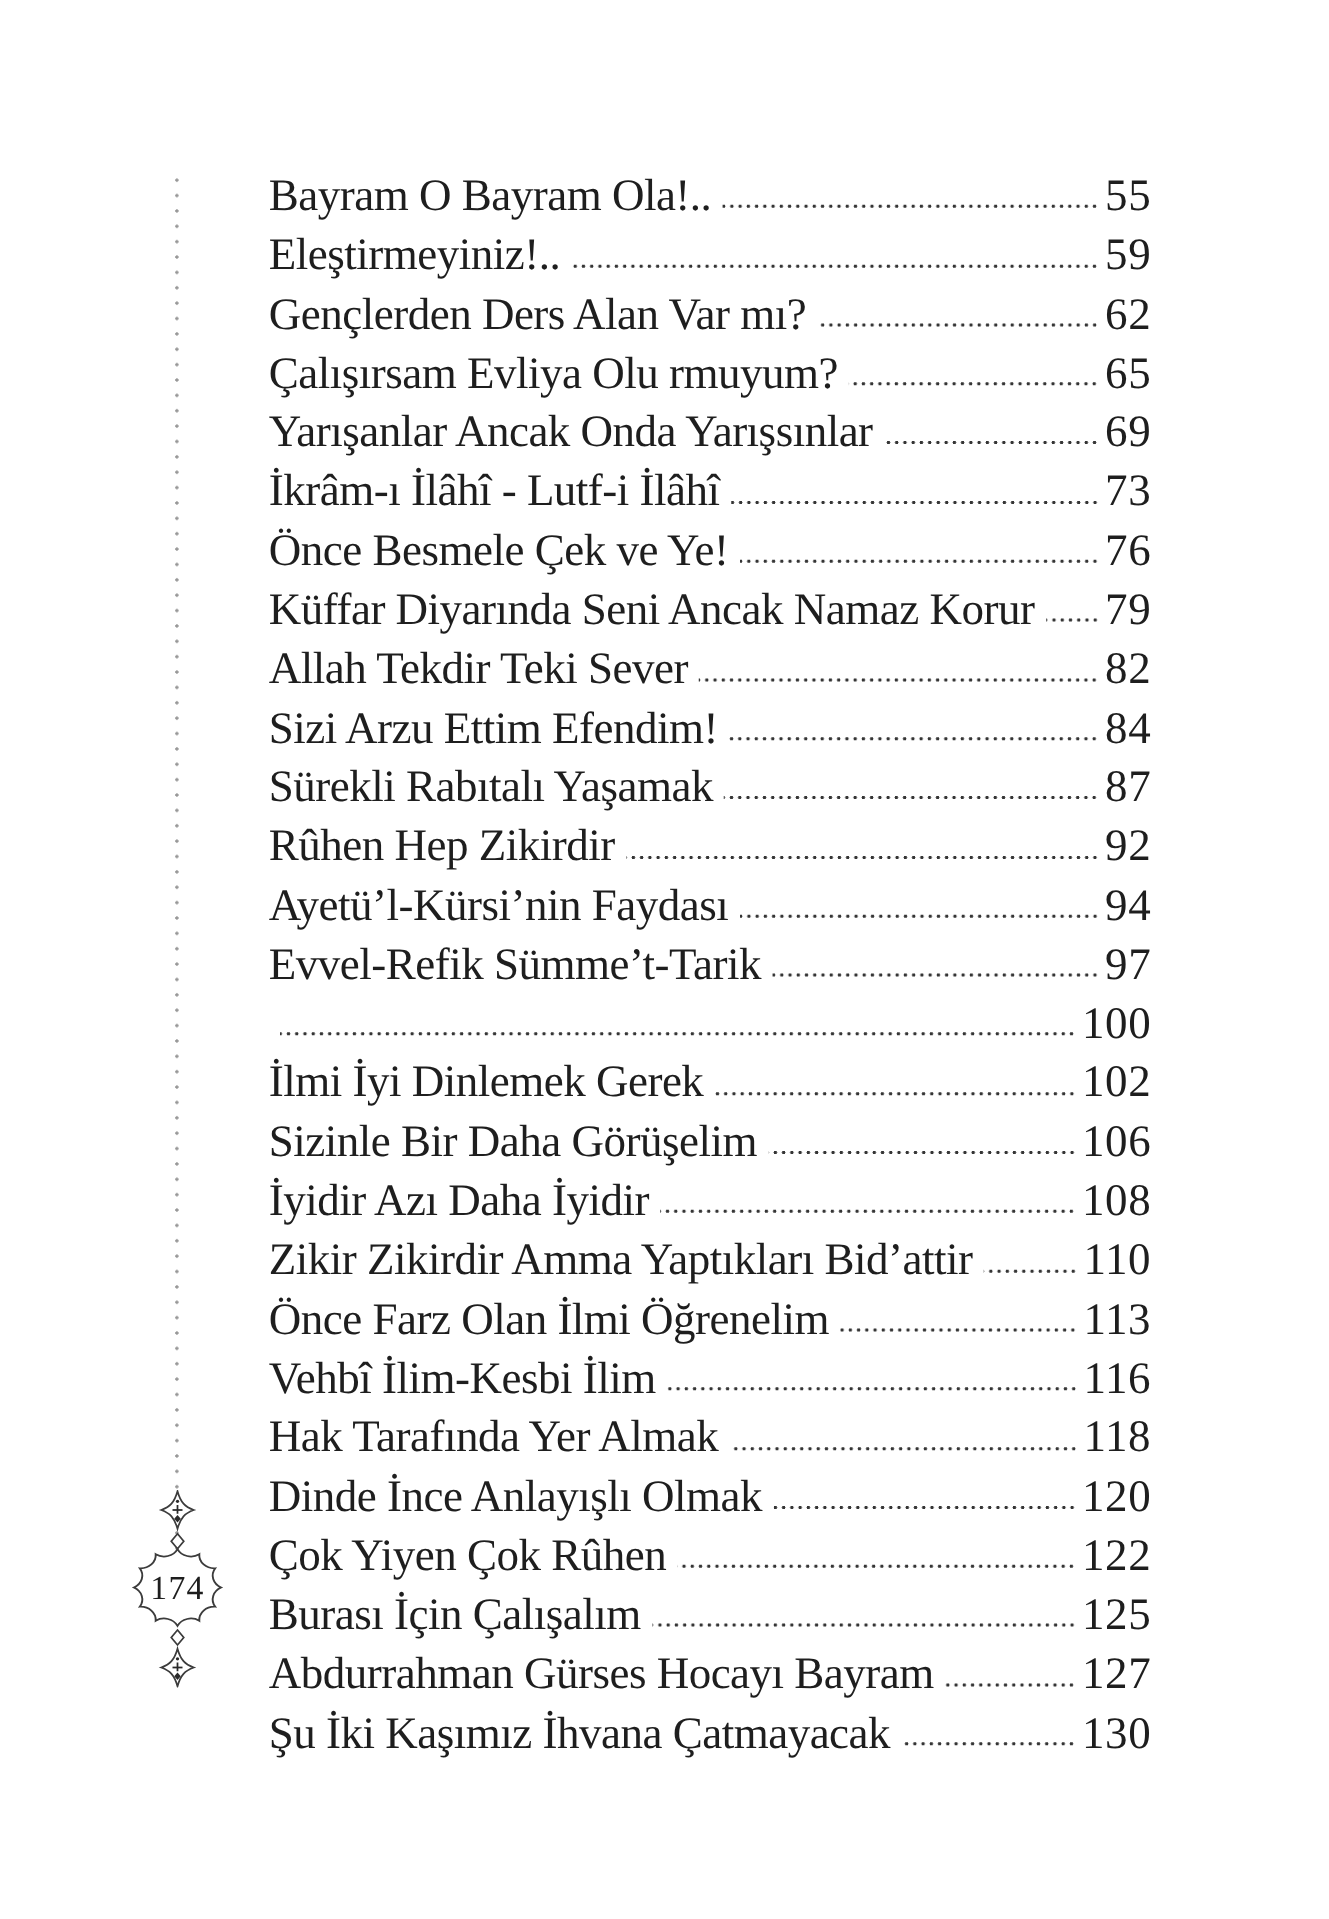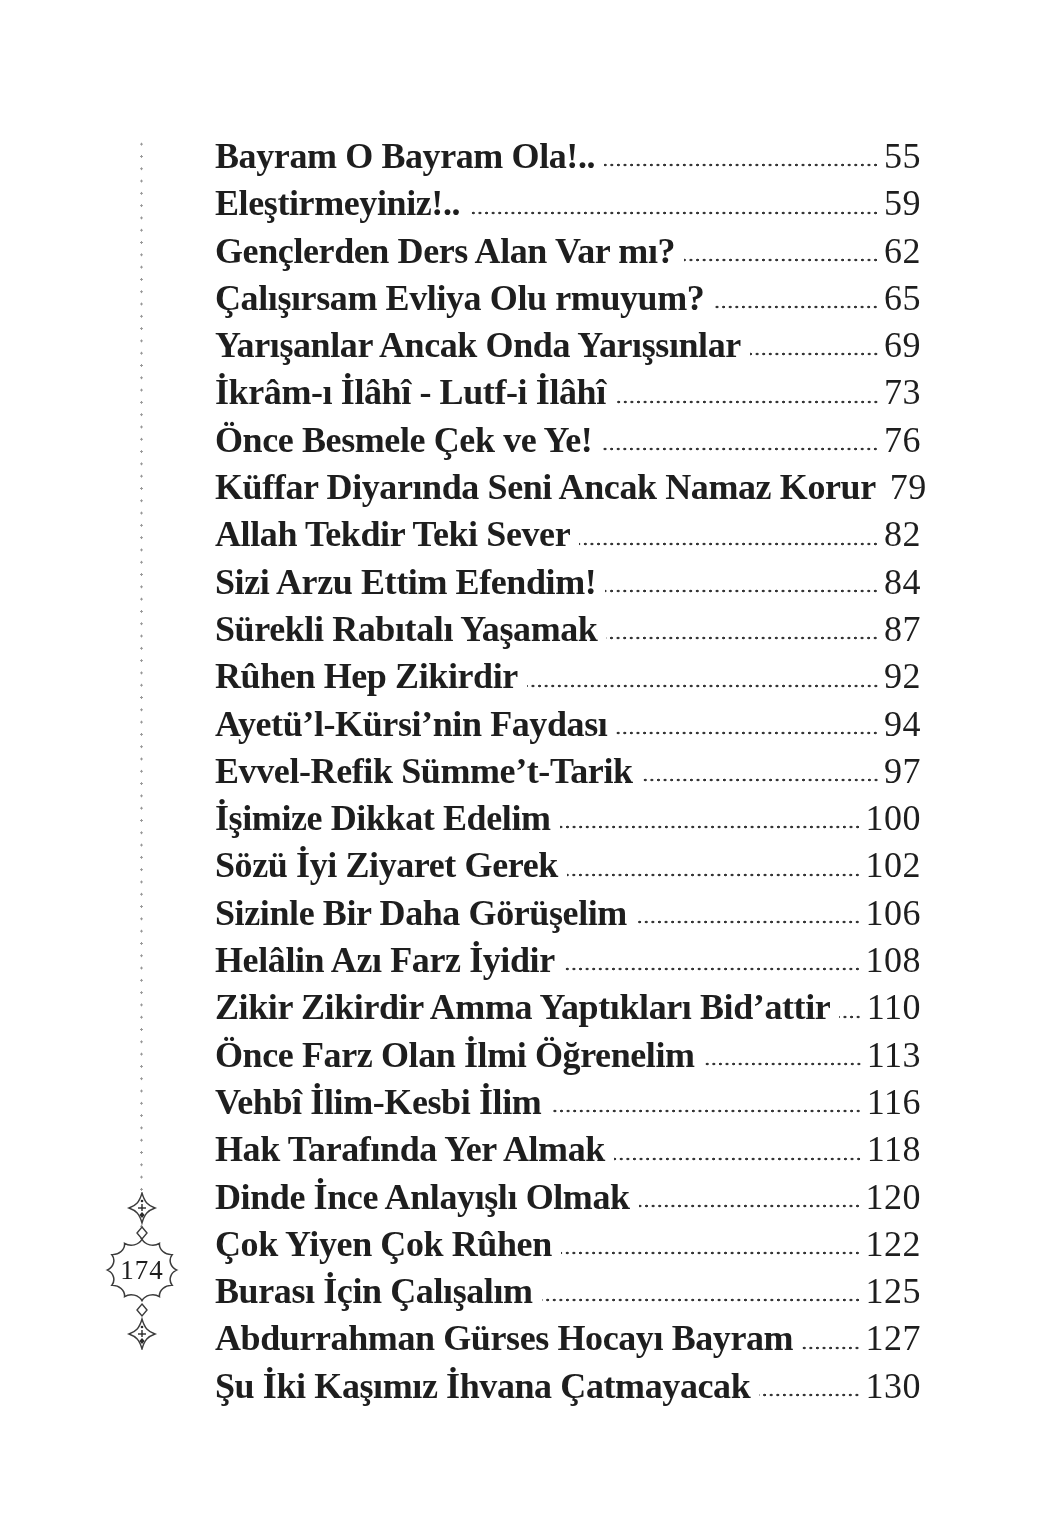--- a/index.html
+++ b/index.html
@@ -38,21 +38,20 @@
     display:flex;
     align-items:flex-end;
     height:47.3px;
     font-size:36px;
     line-height:47.3px;
     white-space:nowrap;
   }
   .row .t{
     flex:0 0 auto;
     letter-spacing:-0.4px;
-    font-weight:bold;
   }
   .row .l{
     flex:1 1 auto;
     height:4px;
     margin:0 5px 13px 9px;
     background-image:radial-gradient(circle,var(--leader) 1.35px,transparent 1.55px);
     background-size:6.6px 4px;
     background-repeat:repeat-x;
     background-position:right center;
   }
@@ -190,39 +189,38 @@
       <span class="p">94</span>
     </div>
 
     <div class="row">
       <span class="t">Evvel-Refik Sümme’t-Tarik</span>
       <span class="l"></span>
       <span class="p">97</span>
     </div>
 
     <div class="row">
-      <span class="t">İşimize Dikkat Edelim</span>
       <span class="l"></span>
       <span class="p">100</span>
     </div>
 
     <div class="row">
-      <span class="t">Sözü İyi Ziyaret Gerek</span>
+      <span class="t">İlmi İyi Dinlemek Gerek</span>
       <span class="l"></span>
       <span class="p">102</span>
     </div>
 
     <div class="row">
       <span class="t">Sizinle Bir Daha Görüşelim</span>
       <span class="l"></span>
       <span class="p">106</span>
     </div>
 
     <div class="row">
-      <span class="t">Helâlin Azı Farz İyidir</span>
+      <span class="t">İyidir Azı Daha İyidir</span>
       <span class="l"></span>
       <span class="p">108</span>
     </div>
 
     <div class="row">
       <span class="t">Zikir Zikirdir Amma Yaptıkları Bid’attir</span>
       <span class="l"></span>
       <span class="p">110</span>
     </div>
 

